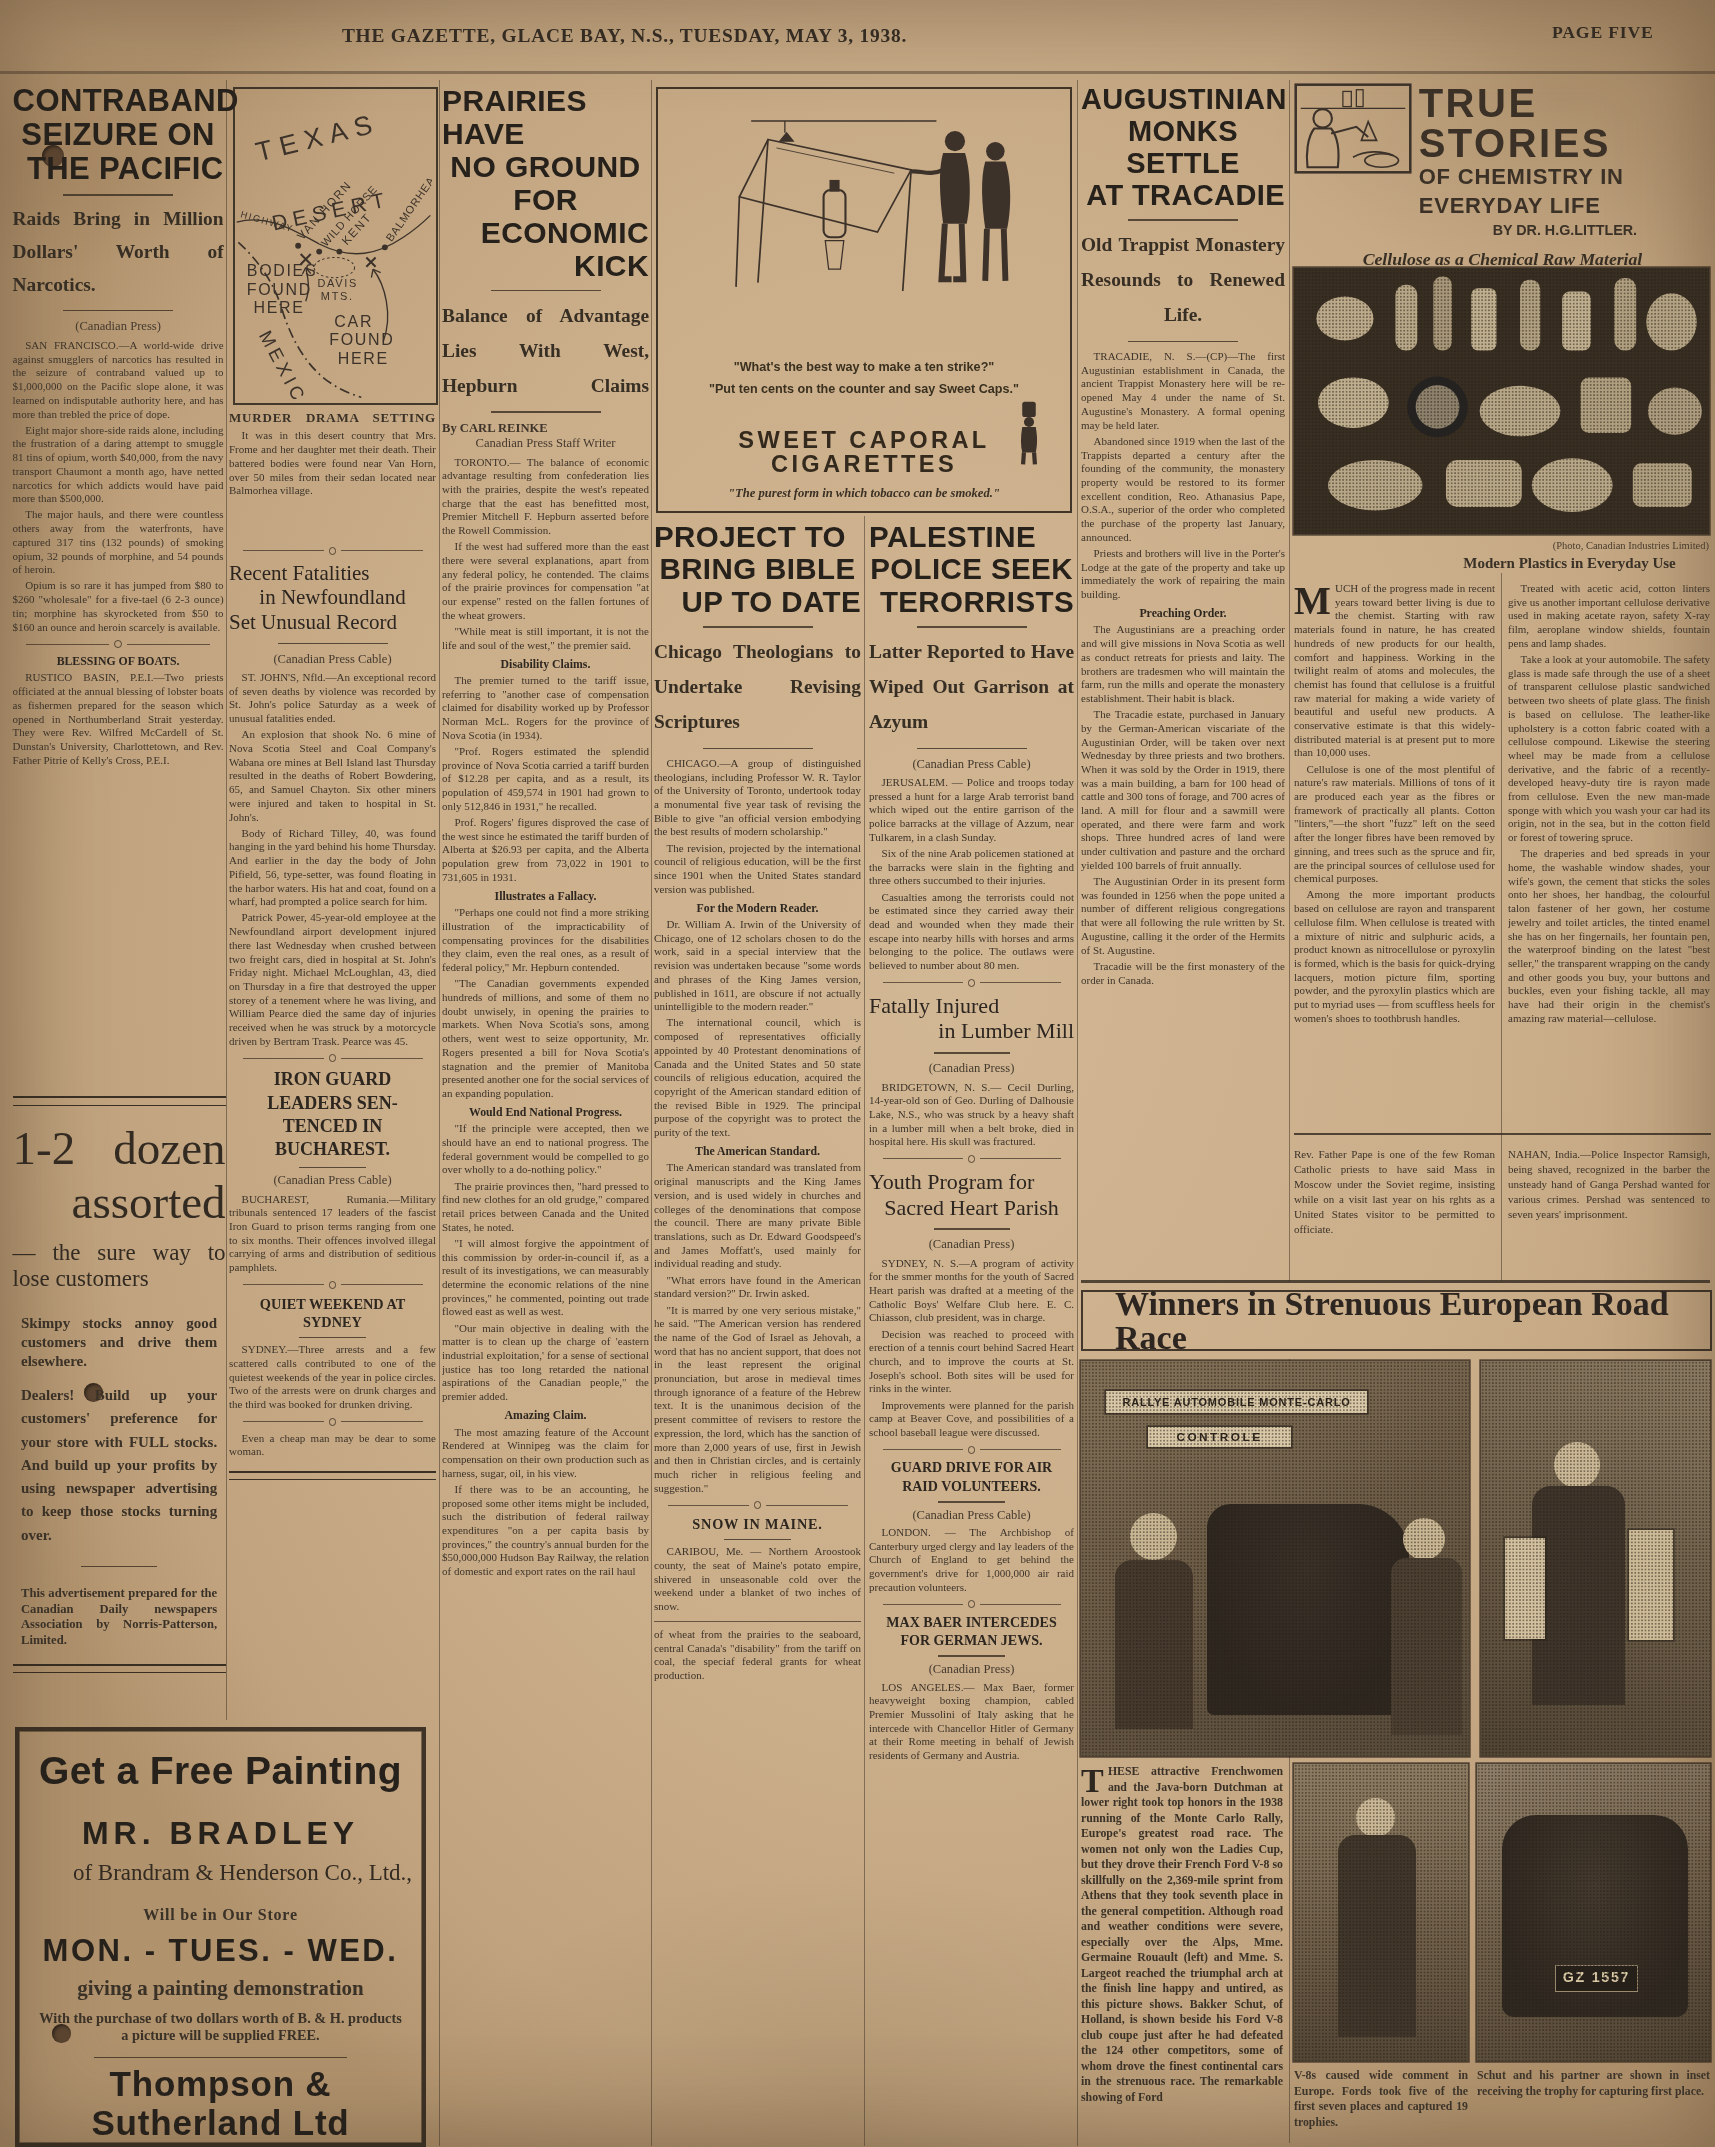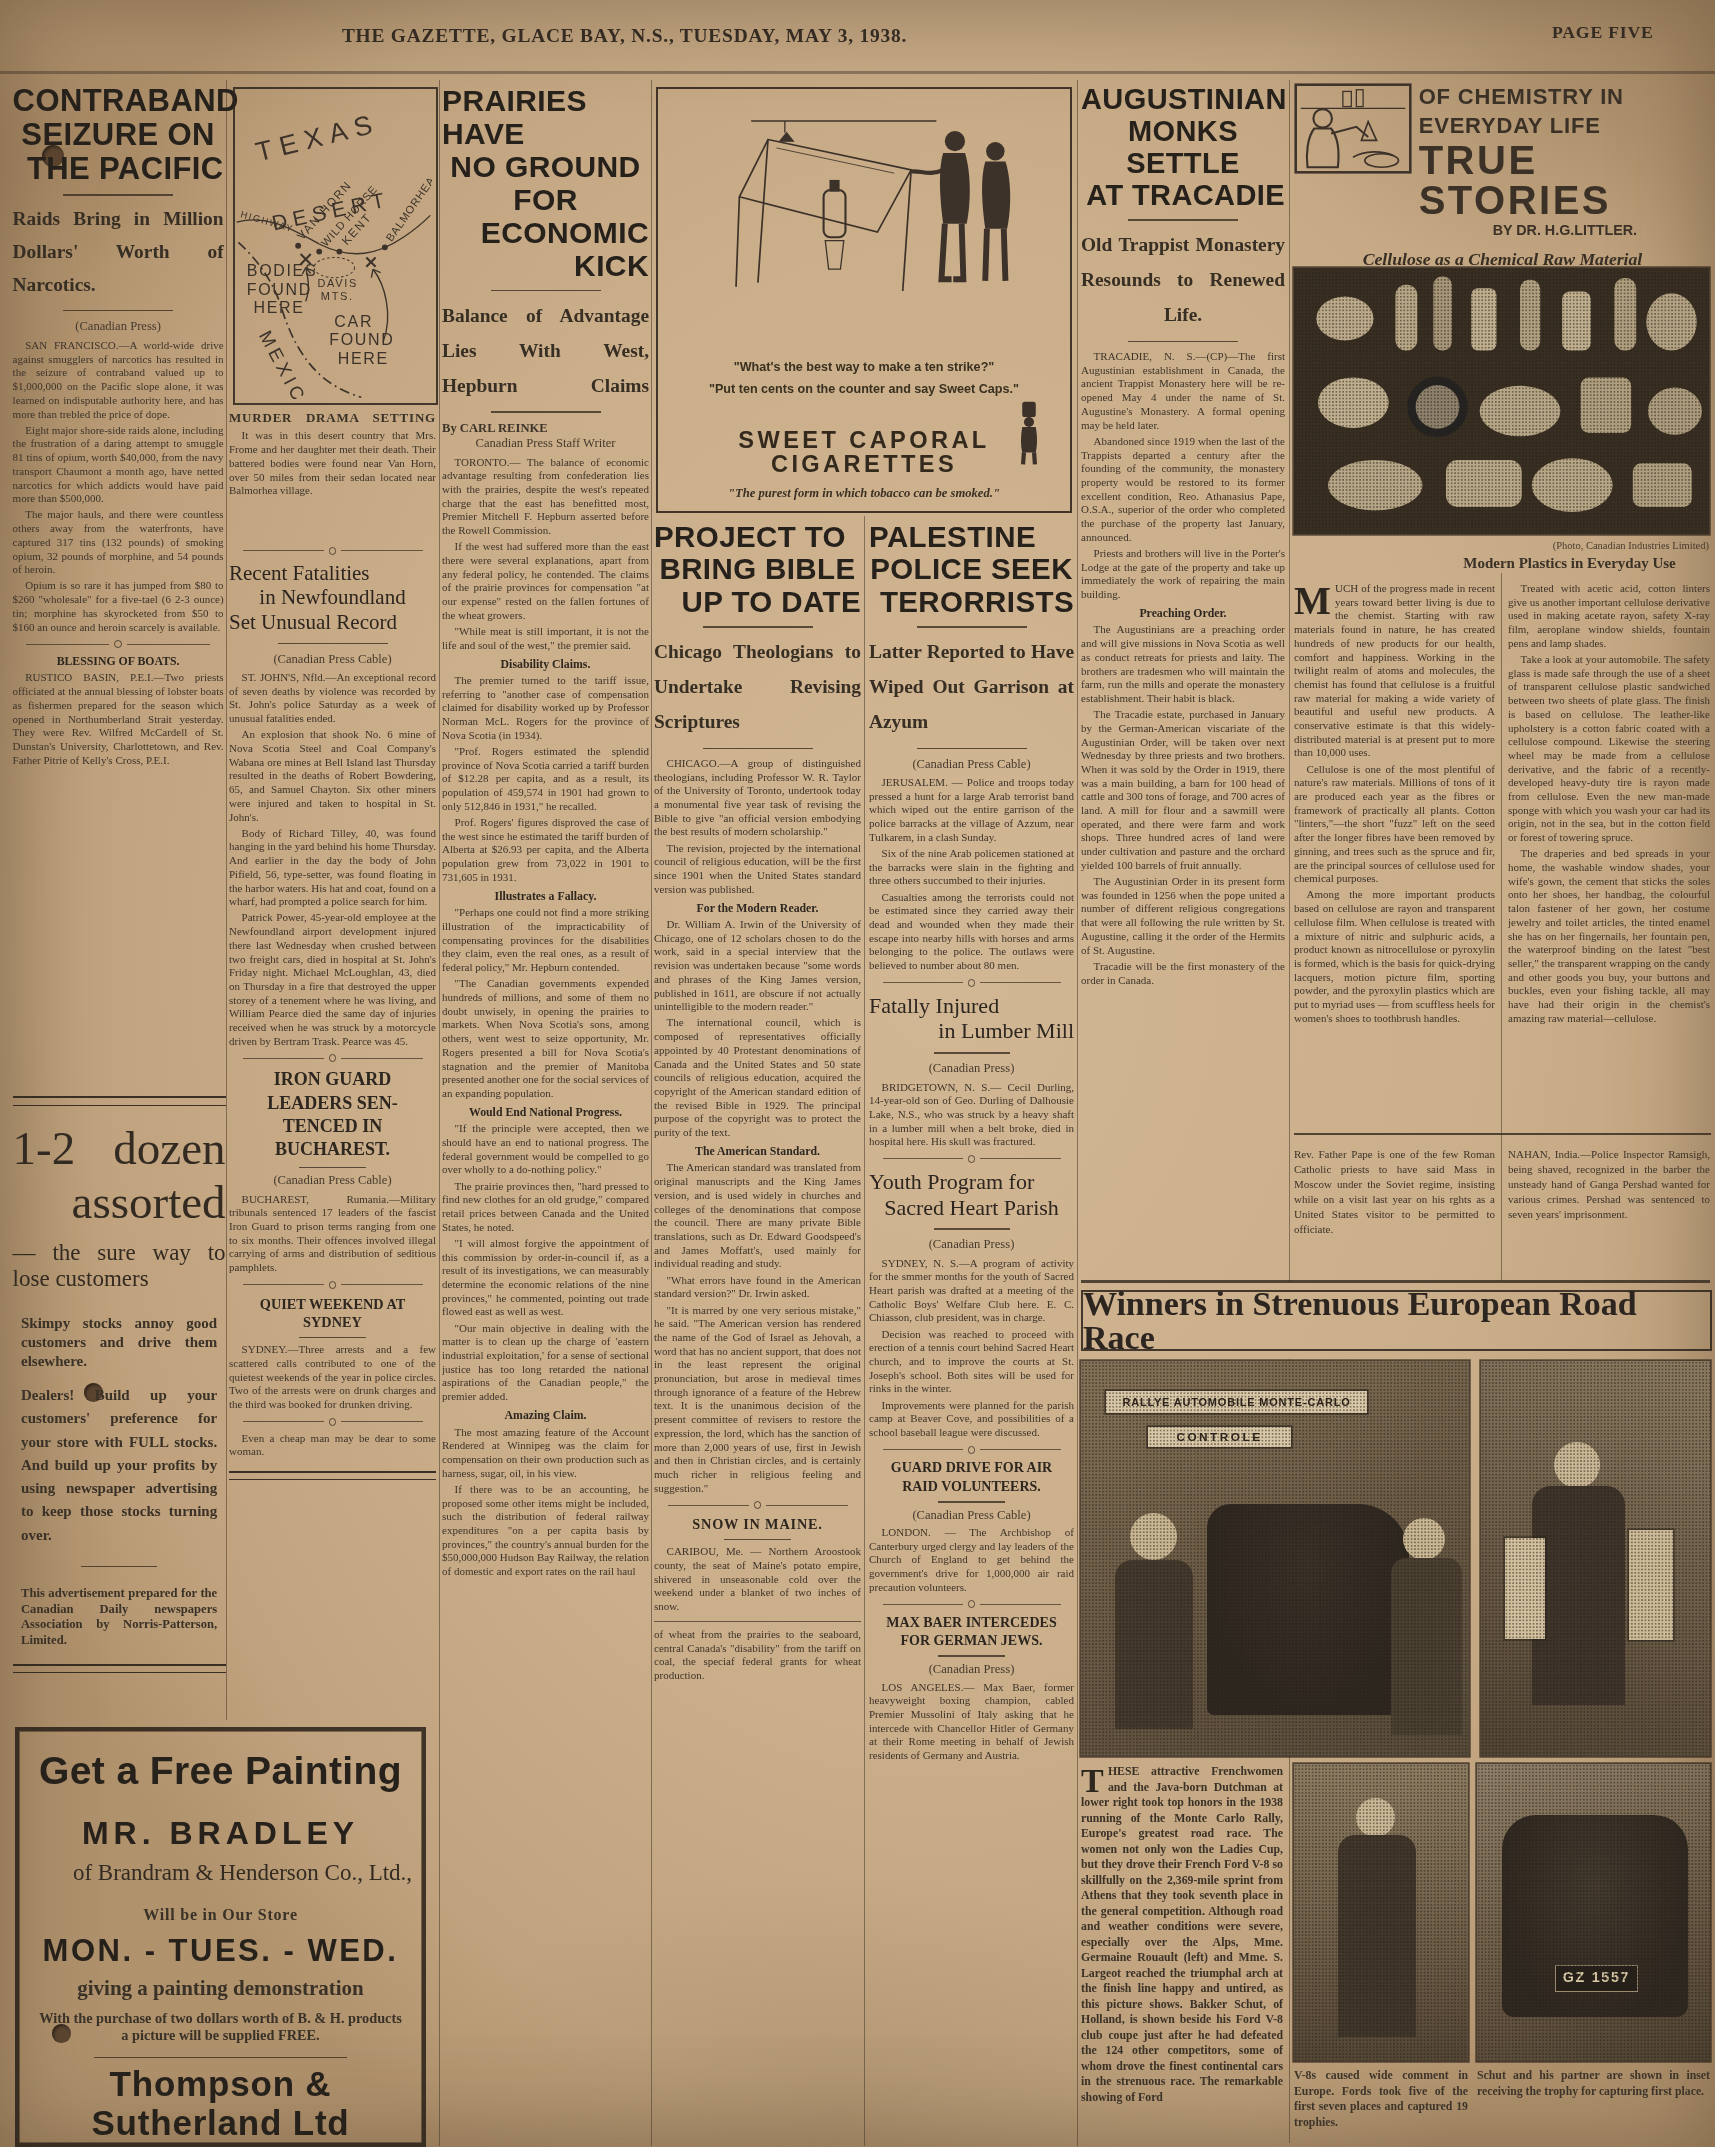--- a/index.html
+++ b/index.html
@@ -370,22 +370,22 @@
         <rect x="58" y="10" width="10" height="18" fill="none" stroke="#3c322a" stroke-width="1.5"></rect>
         <rect x="74" y="8" width="8" height="20" fill="none" stroke="#3c322a" stroke-width="1.5"></rect>
         <circle cx="34" cy="42" r="11" fill="none" stroke="#3c322a" stroke-width="2.5"></circle>
         <path d="M24,54 C16,64 14,84 16,100 L52,100 C54,82 52,64 44,54 Z" fill="none" stroke="#3c322a" stroke-width="2.5"></path>
         <path d="M44,60 L74,52 L88,64" fill="none" stroke="#3c322a" stroke-width="2.5"></path>
         <path d="M88,46 L80,68 L98,68 Z" fill="none" stroke="#3c322a" stroke-width="2"></path>
         <path d="M70,88 C84,80 104,80 118,86" fill="none" stroke="#3c322a" stroke-width="2"></path>
         <ellipse cx="104" cy="92" rx="20" ry="8" fill="none" stroke="#3c322a" stroke-width="2"></ellipse>
       </svg>
       <div style="flex:1;padding-left:6.7px;">
+        <div style="font:900 40px/1 'Liberation Sans',sans-serif;letter-spacing:2.5px;color:#3b3126;">TRUE STORIES</div>
         <div style="font:700 22px/1.3 'Liberation Sans',sans-serif;letter-spacing:0.8px;color:#3b3126;">OF CHEMISTRY IN EVERYDAY LIFE</div>
-        <div style="font:900 40px/1 'Liberation Sans',sans-serif;letter-spacing:2.5px;color:#3b3126;">TRUE STORIES</div>
         <div style="font:700 14.3px/1.5 'Liberation Sans',sans-serif;text-align:center;color:#3b3126;">BY DR. H.G.LITTLER.</div>
       </div>
     </div>
     <div style="font:italic 700 17.7px/1.4 'Liberation Serif',serif;text-align:center;margin-top:5px;color:#372e24;">Cellulose as a Chemical Raw Material</div>
   </div>
 
   <div class="photo" style="left:1294px;top:268px;width:415px;height:266px;background:#352c21;">
     <svg width="415" height="266" viewBox="0 0 492 316">
       <rect width="492" height="316" fill="#382e22"></rect>
       <ellipse cx="60" cy="60" rx="34" ry="26" fill="#d3c09c" opacity=".85"></ellipse>
@@ -425,21 +425,21 @@
   <div class="hr" style="left:1294px;top:1133px;width:417px;height:1.7px;"></div>
   <div class="abs" style="left:1508px;top:1147px;width:202px;height:128px;overflow:hidden;">
     <p class="bt ni" style="line-height:15px;">NAHAN, India.—Police Inspector Ramsigh, being shaved, recognized in the barber the unsteady hand of Ganga Pershad wanted for various crimes. Pershad was sentenced to seven years' imprisonment.</p>
   </div>
   <div class="abs" style="left:1294px;top:1147px;width:201px;height:128px;overflow:hidden;">
     <p class="bt ni" style="line-height:15px;">Rev. Father Pape is one of the few Roman Catholic priests to have said Mass in Moscow under the Soviet regime, insisting while on a visit last year on his rghts as a United States visitor to be permitted to officiate.</p>
   </div>
   <div class="hr" style="left:1081px;top:1280px;width:629px;height:2.5px;"></div>
 
   <div class="abs" style="left:1081px;top:1290px;width:627px;height:57px;border:2.5px solid rgba(42,34,26,.85);display:flex;align-items:center;justify-content:center;">
-    <div style="font:700 34px/1 'Liberation Serif',serif;color:#2c2520;">Winners in Strenuous European Road Race</div>
+    <div style="font:700 34px/1 'Liberation Serif',serif;color:#2c2520;padding-left:32px;">Winners in Strenuous European Road Race</div>
   </div>
 
   <div class="photo" style="left:1081px;top:1361px;width:388px;height:395px;background:linear-gradient(160deg,#847258 0%,#6d5d47 45%,#564a39 100%);">
     <div class="signbar" style="left:25px;top:30px;width:261px;height:22px;font-size:11px;line-height:22px;letter-spacing:0.8px;">RALLYE AUTOMOBILE MONTE-CARLO</div>
     <div class="signbar" style="left:67px;top:66px;width:143px;height:20px;font-size:11.8px;line-height:20px;letter-spacing:2.5px;">CONTROLE</div>
     <div style="position:absolute;left:126px;top:143px;width:202px;height:211px;background:radial-gradient(ellipse at 50% 30%, #3a3128 0%, #2e2720 70%);border-radius:23.6px 51px 6.7px 6.7px;"></div>
     <div style="position:absolute;left:49px;top:152px;width:47px;height:47px;border-radius:50%;background:#c9b693;"></div>
     <div style="position:absolute;left:34px;top:199px;width:78px;height:169px;background:#44392c;border-radius:17px 17px 0 0;"></div>
     <div style="position:absolute;left:322px;top:157px;width:42px;height:42px;border-radius:50%;background:#c9b693;"></div>
     <div style="position:absolute;left:310px;top:197px;width:71px;height:177px;background:#4a3f30;border-radius:15px 15px 0 0;"></div>

